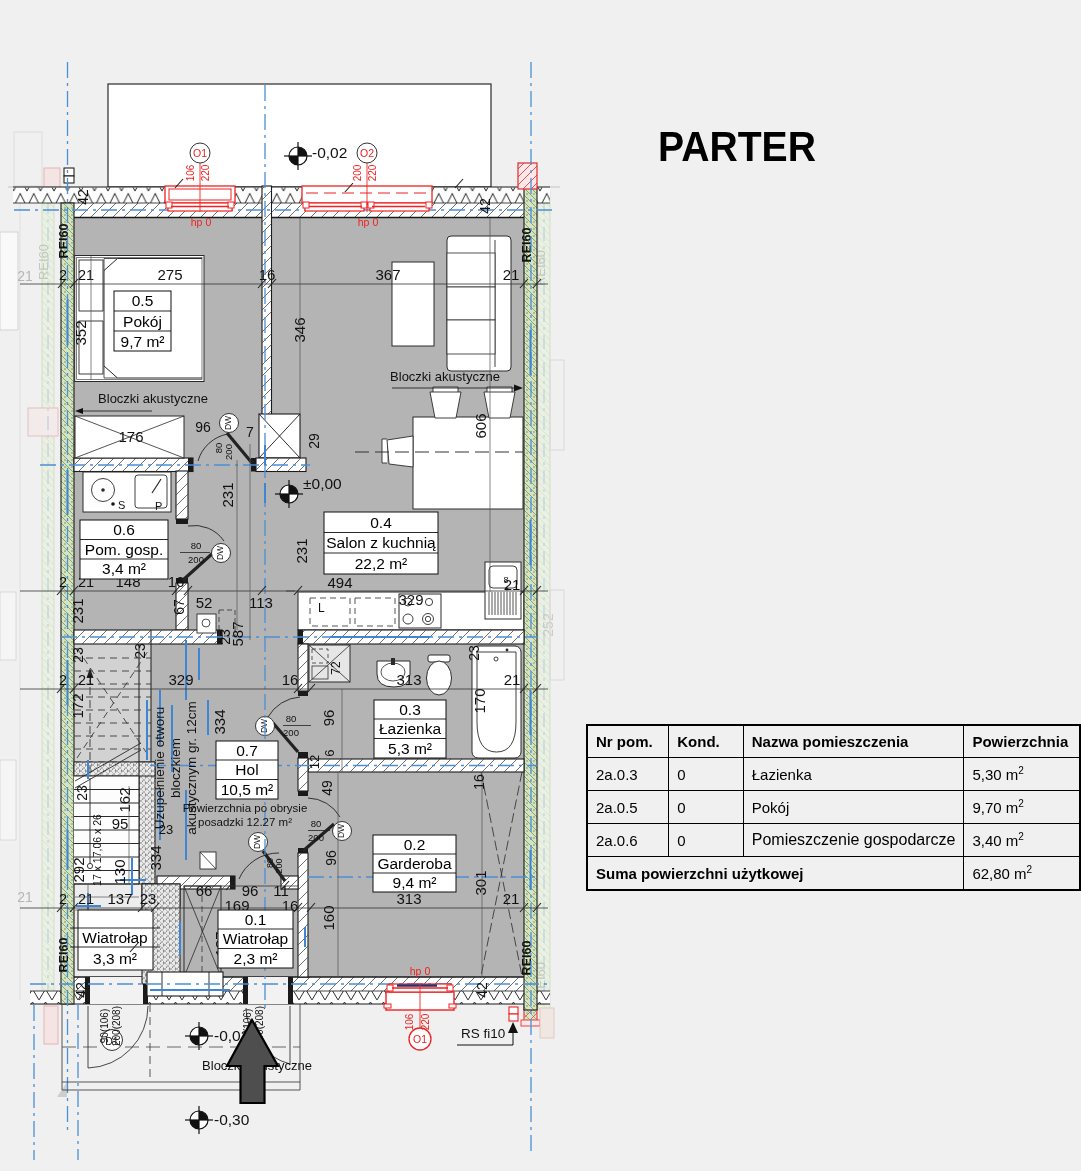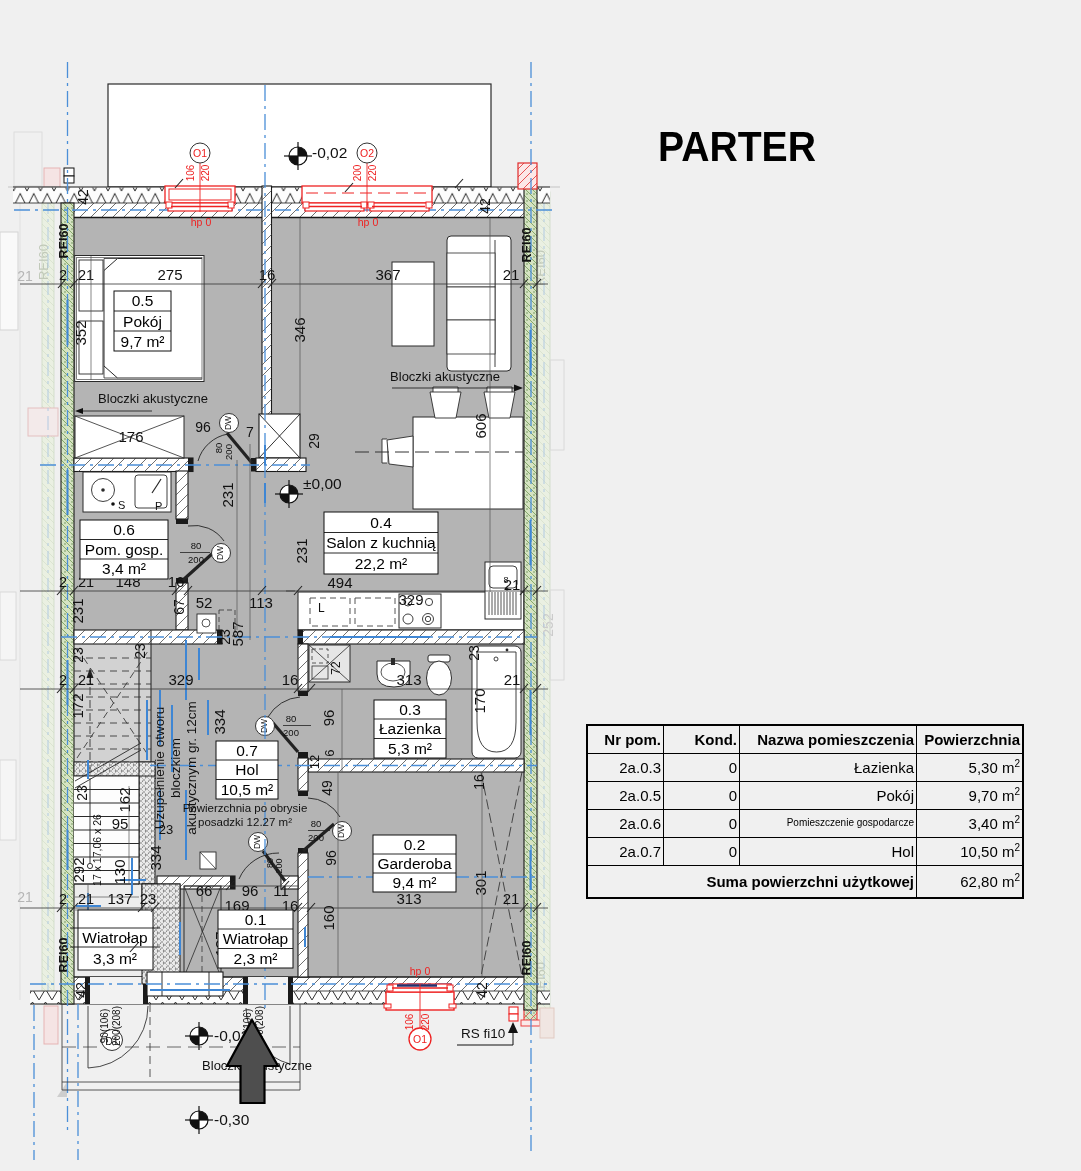--- a/index.html
+++ b/index.html
@@ -1,19 +1,19 @@
 <!DOCTYPE html>
 <html><head>
 <meta charset="utf-8">
 <style>
   html,body{margin:0;padding:0;}
   body{width:1081px;height:1171px;background:#f0f0f0;font-family:"Liberation Sans",sans-serif;position:relative;overflow:hidden;}
   #title{position:absolute;left:658px;top:122px;font-size:43px;font-weight:bold;color:#000;transform:scaleX(0.91);transform-origin:0 0;}
   #tbl{position:absolute;left:586px;top:724px;border-collapse:collapse;font-size:15px;color:#000;background:#f0f0f0;table-layout:fixed;}
-  #tbl td{border:1px solid #000;text-align:right;padding:2px;line-height:1;white-space:nowrap;overflow:hidden;}
+  #tbl td{border:1px solid #000;text-align:left;padding:8px;line-height:1;white-space:nowrap;overflow:hidden;}
   #tbl{border:2px solid #000;}
   sup{font-size:10px;}
 </style>
 </head>
 <body>
 
 <div id="title">PARTER</div>
 
 <table id="tbl">
   <tbody>
@@ -31,28 +31,22 @@
       </tr>
   <tr style="height:28px">
         <td>2a.0.5</td>
         <td>0</td>
         <td>Pokój</td>
         <td>9,70 m<sup>2</sup></td>
       </tr>
   <tr style="height:28px">
         <td>2a.0.6</td>
         <td>0</td>
-        <td style="font-size:10px">Pomieszczenie gospodarcze</td>
+        <td style="font-size:16px">Pomieszczenie gospodarcze</td>
         <td>3,40 m<sup>2</sup></td>
-      </tr>
-  <tr style="height:28px">
-        <td>2a.0.7</td>
-        <td>0</td>
-        <td>Hol</td>
-        <td>10,50 m<sup>2</sup></td>
       </tr>
   <tr style="height:33px">
         <td colspan="3" style="font-weight:bold">Suma powierzchni użytkowej</td>
         <td>62,80 m<sup>2</sup></td>
       </tr>
 </tbody>
   </table>
 
 <svg id="plan" width="1081" height="1171" viewBox="0 0 1081 1171" style="position:absolute;left:0;top:0">
 <defs>

